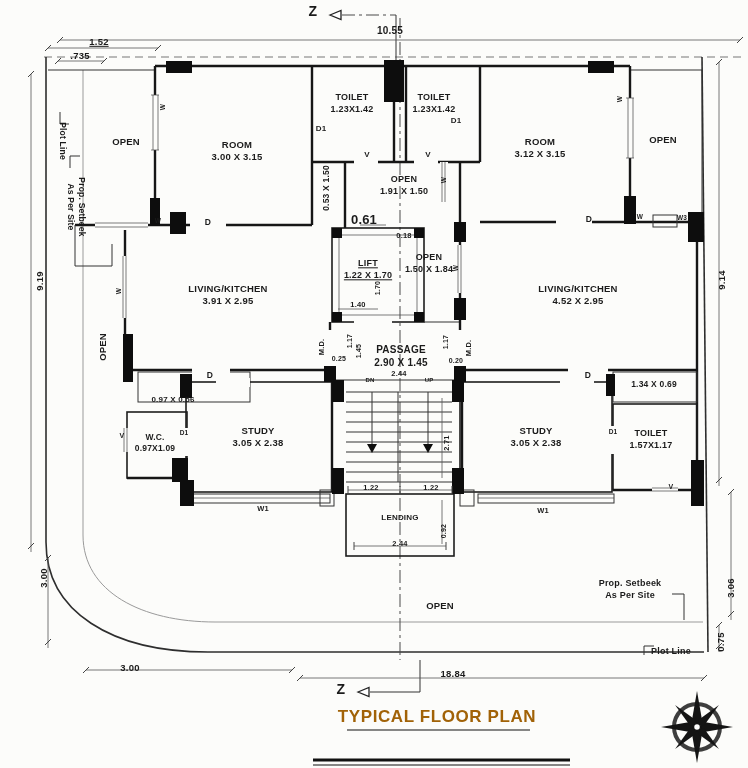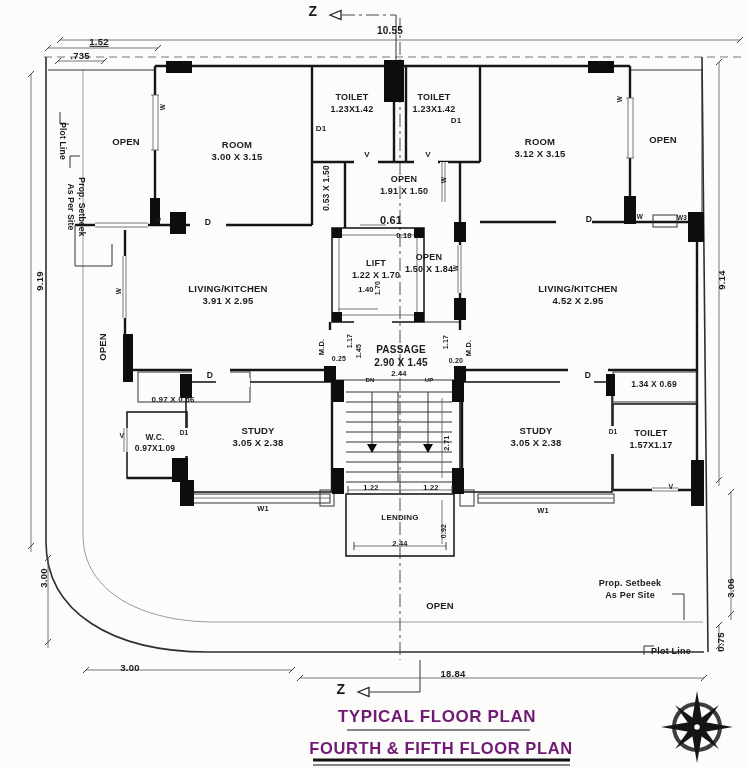--- a/index.html
+++ b/index.html
@@ -1,20 +1,20 @@
 <!DOCTYPE html>
 <html><head>
 <meta charset="utf-8">
 <style>
   html,body{margin:0;padding:0;background:#fff;}
   #stage{position:relative;width:748px;height:768px;background:#fcfcfa;overflow:hidden;
          font-family:"Liberation Sans", sans-serif;}
   .lbl{position:absolute;transform:translate(-50%,-50%);white-space:pre-line;text-align:center;
        color:#1b1b1b;font-weight:600;line-height:1.3;letter-spacing:.2px;pointer-events:none;}
-  .title{position:absolute;color:#701a75;font-weight:700;letter-spacing:.6px;white-space:nowrap;
+  .title{position:absolute;color:#a16207;font-weight:700;letter-spacing:.6px;white-space:nowrap;
          transform:translate(-50%,-50%);}
   svg{position:absolute;left:0;top:0;}
   .w2{stroke:#161616;stroke-width:2.4;fill:none}
   .w15{stroke:#1d1d1d;stroke-width:1.6;fill:none}
   .thin{stroke:#333;stroke-width:1;fill:none}
   .vthin{stroke:#444;stroke-width:.7;fill:none}
   .dim{stroke:#555;stroke-width:.8;fill:none}
   .dash{stroke:#777;stroke-width:1;stroke-dasharray:8 5;fill:none}
   .set{stroke:#9a9a9a;stroke-width:1;fill:none}
   .sect{stroke:#4a4a4a;stroke-width:1;stroke-dasharray:13 4 3 4;fill:none}
@@ -200,21 +200,20 @@
           <polygon points="0,31 4,6 0,0 -4,6"></polygon>
           <polygon points="-31,0 -6,-4 0,0 -6,4"></polygon>
           <polygon points="31,0 6,-4 0,0 6,4"></polygon>
         </g>
       </g>
       <circle r="3.5" fill="#fff" stroke="#141414" stroke-width="1.5"></circle>
     </g>
   </svg>
 
   <div class="title" style="left:437px;top:717px;font-size:17px;">TYPICAL FLOOR PLAN</div>
-  <div class="title" style="left:441px;top:748px;font-size:16.5px;font-weight:600;">FOURTH &amp; FIFTH FLOOR PLAN</div>
 <div class="lbl" style="left: 313px; top: 11px; font-size: 14px; transform: translate(-50%, -50%);">Z</div>
     <div class="lbl" style="left: 390px; top: 30px; font-size: 10px; transform: translate(-50%, -50%);">10.55</div>
     <div class="lbl" style="left: 99px; top: 42px; font-size: 9.5px; transform: translate(-50%, -50%); text-decoration: underline;">1.52</div>
     <div class="lbl" style="left: 80px; top: 56px; font-size: 9.5px; transform: translate(-50%, -50%);">.735</div>
     <div class="lbl" style="left: 62px; top: 141px; font-size: 8.5px; transform: translate(-50%, -50%) rotate(90deg);">Plot Line</div>
     <div class="lbl" style="left: 76px; top: 207px; font-size: 8.5px; transform: translate(-50%, -50%) rotate(90deg);">Prop. Setbeek
 As Per Site</div>
     <div class="lbl" style="left: 40px; top: 281px; font-size: 9.5px; transform: translate(-50%, -50%) rotate(-90deg);">9.19</div>
     <div class="lbl" style="left: 126px; top: 142px; font-size: 9.5px; transform: translate(-50%, -50%);">OPEN</div>
     <div class="lbl" style="left: 237px; top: 151px; font-size: 9.5px; transform: translate(-50%, -50%);">ROOM
@@ -234,26 +233,26 @@
     <div class="lbl" style="left: 640px; top: 217px; font-size: 6.5px; transform: translate(-50%, -50%);">W</div>
     <div class="lbl" style="left: 682px; top: 218px; font-size: 6.5px; transform: translate(-50%, -50%);">W3</div>
     <div class="lbl" style="left: 119px; top: 291px; font-size: 6.5px; transform: translate(-50%, -50%) rotate(-90deg);">W</div>
     <div class="lbl" style="left: 444px; top: 180px; font-size: 6.5px; transform: translate(-50%, -50%) rotate(-90deg);">W</div>
     <div class="lbl" style="left: 456px; top: 268px; font-size: 6.5px; transform: translate(-50%, -50%) rotate(-90deg);">W</div>
     <div class="lbl" style="left: 367px; top: 155px; font-size: 8px; transform: translate(-50%, -50%);">V</div>
     <div class="lbl" style="left: 428px; top: 155px; font-size: 8px; transform: translate(-50%, -50%);">V</div>
     <div class="lbl" style="left: 327px; top: 188px; font-size: 8.5px; transform: translate(-50%, -50%) rotate(-90deg);">0.53 X 1.50</div>
     <div class="lbl" style="left: 404px; top: 186px; font-size: 9px; transform: translate(-50%, -50%);">OPEN
 1.91 X 1.50</div>
-    <div class="lbl" style="left: 391px; top: 220px; font-size: 11px; transform: translate(-50%, -50%);">0.61</div>
+    <div class="lbl" style="left: 364px; top: 220px; font-size: 13px; transform: translate(-50%, -50%);">0.61</div>
     <div class="lbl" style="left: 404px; top: 236px; font-size: 7.5px; transform: translate(-50%, -50%);">0.18</div>
-    <div class="lbl" style="left: 376px; top: 270px; font-size: 9px; transform: translate(-50%, -50%);">LIFT
+    <div class="lbl" style="left: 368px; top: 270px; font-size: 9px; transform: translate(-50%, -50%); text-decoration: underline;">LIFT
 1.22 X 1.70</div>
     <div class="lbl" style="left: 378px; top: 288px; font-size: 7px; transform: translate(-50%, -50%) rotate(-90deg);">1.70</div>
-    <div class="lbl" style="left: 358px; top: 290px; font-size: 7.5px; transform: translate(-50%, -50%); margin-left: 8px;">1.40</div>
+    <div class="lbl" style="left: 358px; top: 305px; font-size: 7.5px; transform: translate(-50%, -50%);">1.40</div>
     <div class="lbl" style="left: 429px; top: 264px; font-size: 9px; transform: translate(-50%, -50%);">OPEN
 1.50 X 1.84</div>
     <div class="lbl" style="left: 228px; top: 295px; font-size: 9.5px; transform: translate(-50%, -50%);">LIVING/KITCHEN
 3.91 X 2.95</div>
     <div class="lbl" style="left: 578px; top: 295px; font-size: 9.5px; transform: translate(-50%, -50%);">LIVING/KITCHEN
 4.52 X 2.95</div>
     <div class="lbl" style="left: 322px; top: 347px; font-size: 7.5px; transform: translate(-50%, -50%) rotate(-90deg);">M.D.</div>
     <div class="lbl" style="left: 469px; top: 348px; font-size: 7.5px; transform: translate(-50%, -50%) rotate(-90deg);">M.D.</div>
     <div class="lbl" style="left: 339px; top: 359px; font-size: 7px; transform: translate(-50%, -50%);">0.25</div>
     <div class="lbl" style="left: 350px; top: 341px; font-size: 7px; transform: translate(-50%, -50%) rotate(-90deg);">1.17</div>

